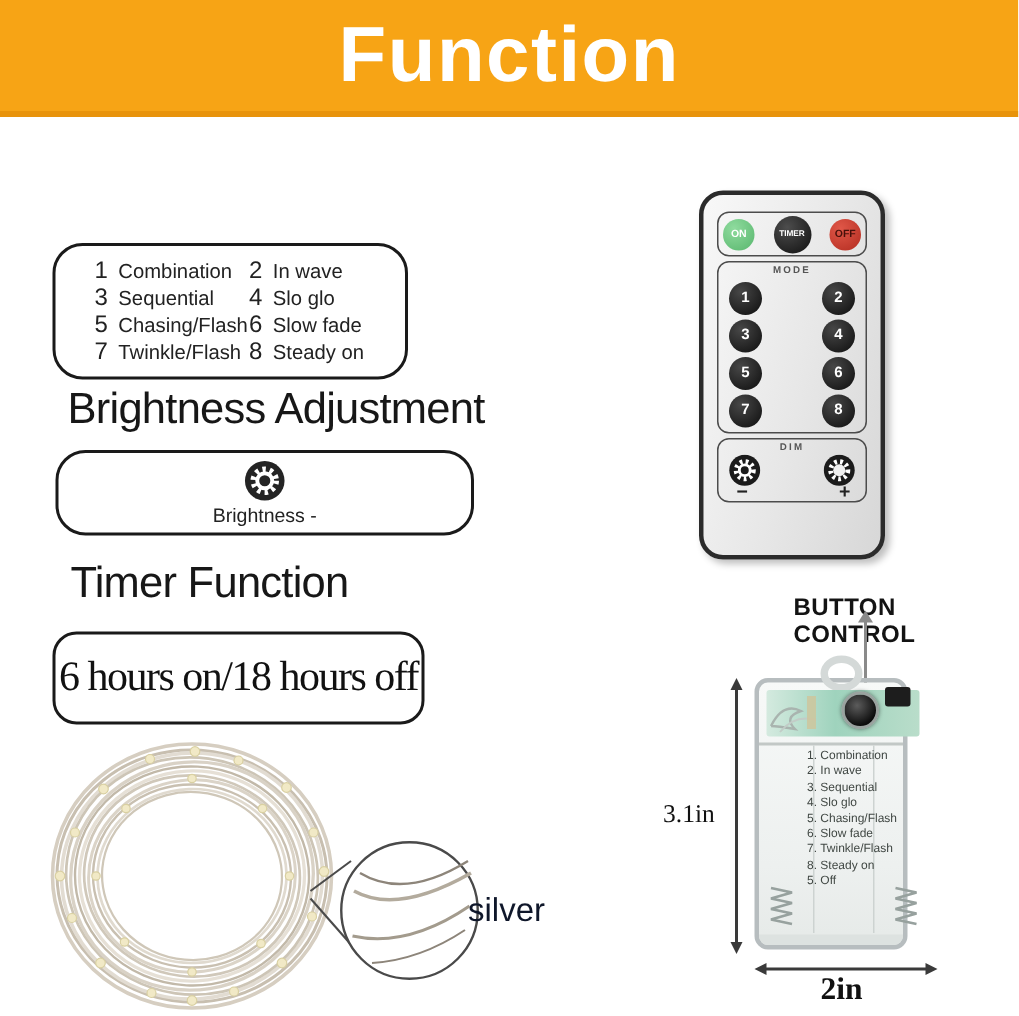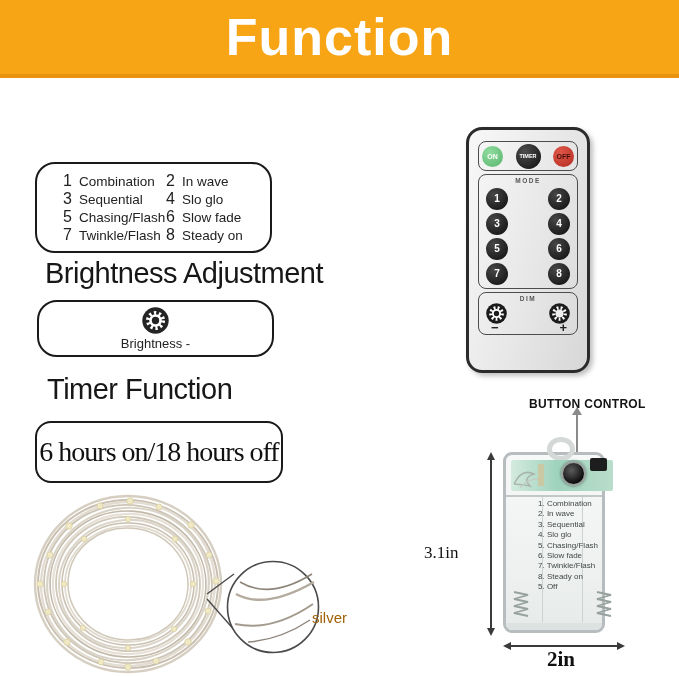--- a/index.html
+++ b/index.html
@@ -23,21 +23,21 @@
   .h-timer     { left:47px;  top:373px; }
 
   .modes-box { position:absolute; left:35px; top:162px; width:237px; height:91px;
     border:2px solid #1a1a1a; border-radius:20px;
     display:grid; grid-template-columns:103px auto; grid-auto-rows:1fr;
     padding:8px 6px 8px 26px; align-items:center; }
   .mode-cell { display:flex; align-items:baseline; gap:7px; white-space:nowrap; }
   .mode-num  { font-size:16px; color:#222; }
   .mode-label{ font-size:13.5px; color:#222; }
 
-  .brightness-box { position:absolute; left:37px; top:300px; width:237px; height:57px;
+  .brightness-box { position:absolute; left:37px; top:300px; width:279px; height:57px;
     border:2px solid #1a1a1a; border-radius:20px;
     display:flex; justify-content:center; gap:48px; padding-top:5px; }
   .bri-item { display:flex; flex-direction:column; align-items:center; }
   .bri-item svg { width:27px; height:27px; }
   .bri-label { font-size:13px; margin-top:2px; color:#222; }
 
   .timer-box { position:absolute; left:35px; top:421px; width:248px; height:62px;
     border:2.5px solid #1a1a1a; border-radius:16px;
     display:flex; align-items:center; justify-content:center; }
   .timer-value { font-family:"Liberation Serif", serif; font-size:28px; letter-spacing:-1px; color:#111; }
@@ -69,21 +69,21 @@
   .num-btn { width:22px; height:22px; border-radius:50%;
     background:radial-gradient(circle at 35% 30%, #474747, #0d0d0d);
     color:#fff; font-size:10px; font-weight:bold;
     display:flex; align-items:center; justify-content:center; }
   .dim-sun { position:absolute; top:10px; width:21px; height:21px; }
   .dim-sun-l { left:7px; } .dim-sun-r { right:7px; }
   .dim-sign { position:absolute; bottom:-1px; font-size:13px; font-weight:bold; color:#222; }
   .sign-minus { left:12px; } .sign-plus { right:10px; }
 
   
-  .bc-label { position:absolute; left:529px; top:397px; font-size:12px; font-weight:bold;
+  .bc-label { position:absolute; left:529px; top:397px; font-size:16px; font-weight:bold;
     letter-spacing:0.3px; color:#131313; }
   .bc-arrow-line { position:absolute; left:576px; top:414px; width:1.5px; height:50px; background:#8a8a8a; }
   .bc-arrow-head { position:absolute; left:572px; top:407px; width:0; height:0;
     border-left:5px solid transparent; border-right:5px solid transparent;
     border-bottom:8px solid #8a8a8a; }
 
   .bat-case { position:absolute; left:503px; top:452px; width:102px; height:181px;
     background:linear-gradient(#f7f9f8,#edf0ef 70%,#e6eae8);
     border:3px solid #b7bdbf; border-radius:9px; }
   .bat-loop { position:absolute; left:41px; top:-18px; width:28px; height:24px;
@@ -104,26 +104,26 @@
   .spring { position:absolute; width:18px; height:32px; bottom:9px; }
   .spring-l { left:6px; } .spring-r { left:89px; }
 
   .dim-line-v { position:absolute; left:490px; top:458px; width:1.5px; height:170px; background:#3a3a3a; }
   .arr { position:absolute; width:0; height:0; }
   .arr-up   { left:487px; top:452px; border-left:4.5px solid transparent; border-right:4.5px solid transparent; border-bottom:8px solid #3a3a3a; }
   .arr-down { left:487px; top:628px; border-left:4.5px solid transparent; border-right:4.5px solid transparent; border-top:8px solid #3a3a3a; }
   .dim-line-h { position:absolute; left:508px; top:645px; width:110px; height:1.5px; background:#3a3a3a; }
   .arr-left  { left:503px; top:642px; border-top:4.5px solid transparent; border-bottom:4.5px solid transparent; border-right:8px solid #3a3a3a; }
   .arr-right { left:617px; top:642px; border-top:4.5px solid transparent; border-bottom:4.5px solid transparent; border-left:8px solid #3a3a3a; }
-  .v-dim-label { position:absolute; left:424px; top:533px; font-family:"Liberation Serif", serif; font-size:17px; color:#111;margin-top:10px; }
+  .v-dim-label { position:absolute; left:442px; top:533px; font-family:"Liberation Serif", serif; font-size:17px; color:#111; }
   .h-dim-label { position:absolute; left:547px; top:647px; font-family:"Liberation Serif", serif; font-size:21px; font-weight:bold; color:#111; }
 
   
   .coil-svg { position:absolute; left:10px; top:482px; }
-  .silver-label { position:absolute; left:312px; top:609px; font-size:15px; color:#a16207; }
+  .silver-label { position:absolute; left:312px; top:594px; font-size:22px; color:#0f172a; }
 </style>
 </head>
 <body>
 
 <div id="canvas">
 
   <div class="banner">
     <div class="banner-title">Function</div>
   </div>
 

